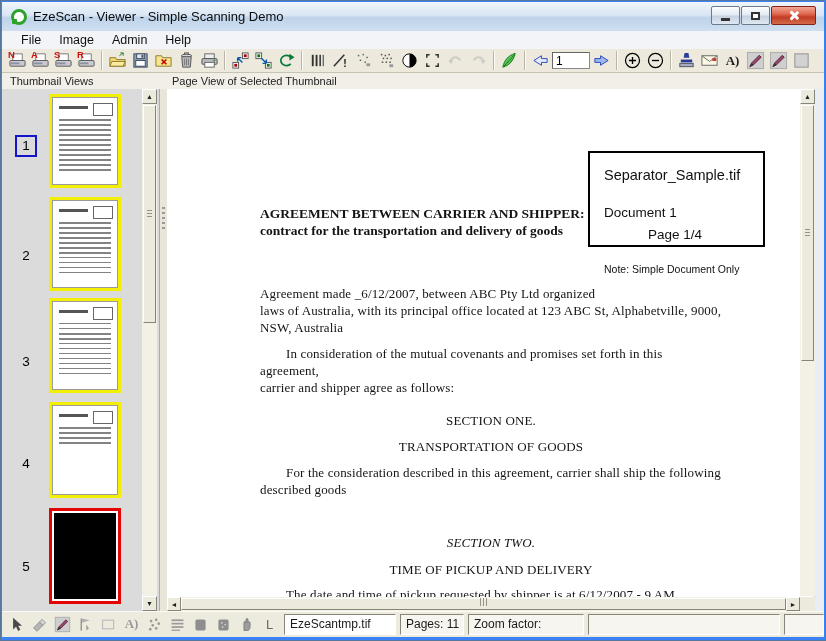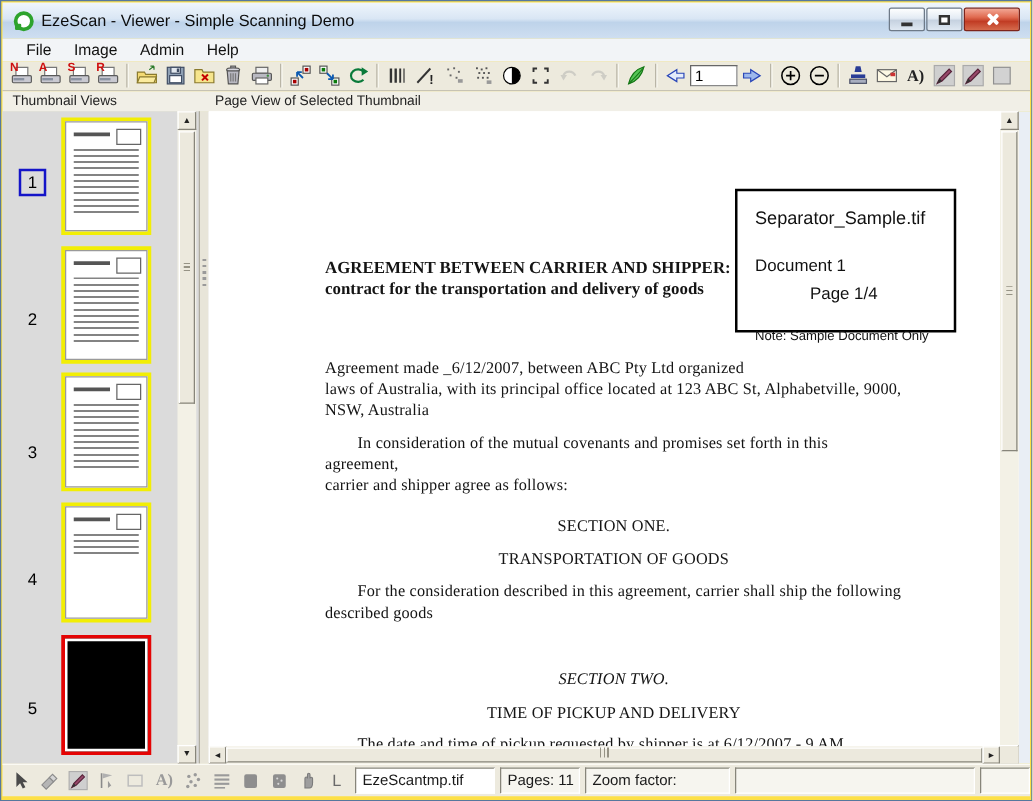--- a/index.html
+++ b/index.html
@@ -1,17 +1,17 @@
 <!DOCTYPE html>
 <html><head>
 <meta charset="utf-8">
 <style>
   html,body{margin:0;padding:0;background:#fff;}
   *{box-sizing:border-box;}
-  .win{width:826px;height:641px;position:relative;background:#fde047;border:1px solid #56789e;
+  .win{width:826px;height:641px;position:relative;background:#3b82f6;border:1px solid #56789e;
        font-family:"Liberation Sans",sans-serif;overflow:hidden;}
   
   .titlebar{position:absolute;top:1px;left:1px;right:1px;height:29px;
     background:linear-gradient(#f0f6fc,#d9e6f4 45%,#bed3ea 55%,#cfdff1);
     display:flex;align-items:center;}
   .title-logo{width:16px;height:16px;margin:0 6px 0 9px;border-radius:50%;
     border:3px solid #2da32d;background:#fff;position:relative;}
   .title-logo::after{content:"";position:absolute;left:-2px;bottom:-2px;width:5px;height:5px;
     background:#2da32d;border-radius:1px;}
   .title-text{font-size:13px;color:#0c0c0c;}
@@ -62,21 +62,21 @@
   .thumb[data-kind="sparse"] .mini-lines{bottom:55%;}
   .splitter{position:absolute;left:158px;top:0;width:7px;height:100%;background:#e8e5d9;}
   .splitter::after{content:"";position:absolute;left:2px;top:118px;width:3px;height:22px;
     background:repeating-linear-gradient(#9a9a9a 0 2px,transparent 2px 5px);}
   
   .main-view{position:absolute;left:165px;right:9px;top:0;bottom:0;background:#fff;}
   .doc{position:absolute;left:0;top:0;right:15px;bottom:14px;background:#fff;overflow:hidden;
     font-family:"Liberation Serif",serif;color:#141414;}
   .doc-heading{position:absolute;left:93px;top:116px;width:480px;font-weight:bold;font-size:13.5px;
     line-height:17px;white-space:pre-line;z-index:1;}
-  .sep-box{position:absolute;left:421px;top:62px;width:177px;height:115px;background:#fff;
+  .sep-box{position:absolute;left:421px;top:62px;width:177px;height:96px;background:#fff;
     border:2px solid #000;z-index:2;font-family:"Liberation Sans",sans-serif;color:#111;}
   .sep-file{position:absolute;left:14px;top:14px;font-size:14.5px;}
   .sep-doc{position:absolute;left:14px;top:52px;font-size:13.5px;}
   .sep-page{position:absolute;left:14px;top:74px;font-size:13.5px;margin-left:44px;}
   .sep-note{position:absolute;left:14px;top:110px;font-size:10.5px;}
   .doc-block{position:absolute;left:93px;width:462px;font-size:13px;line-height:17px;
     white-space:pre-line;letter-spacing:.15px;}
   .doc-block.center{text-align:center;}
   .doc-block.indent{text-indent:26px;}
   
@@ -426,21 +426,21 @@
     <div class="splitter"></div>
 
     <div class="main-view">
       <div class="doc">
         <div class="doc-heading">AGREEMENT BETWEEN CARRIER AND SHIPPER:  Ge
 contract for the transportation and delivery of goods</div>
         <div class="sep-box">
           <div class="sep-file">Separator_Sample.tif</div>
           <div class="sep-doc">Document 1</div>
           <div class="sep-page">Page 1/4</div>
-          <div class="sep-note">Note: Sample Document Only</div>
+          <div class="sep-note">Note: Simple Document Only</div>
         </div>
         <div id="doc-blocks">
             <div class="doc-block " style="top: 196px;">Agreement made _6/12/2007, between  ABC Pty Ltd  organized
 laws of Australia, with its principal office located at 123 ABC St, Alphabetville, 9000,
 NSW, Australia</div>
             <div class="doc-block indent" style="top: 256px;">In consideration of the mutual covenants and promises set forth in this agreement,
 carrier and shipper agree as follows:</div>
             <div class="doc-block center" style="top: 323px;">SECTION ONE.</div>
             <div class="doc-block center" style="top: 349px;">TRANSPORTATION OF GOODS</div>
             <div class="doc-block indent" style="top: 375px;">For the consideration described in this agreement, carrier shall ship the following

